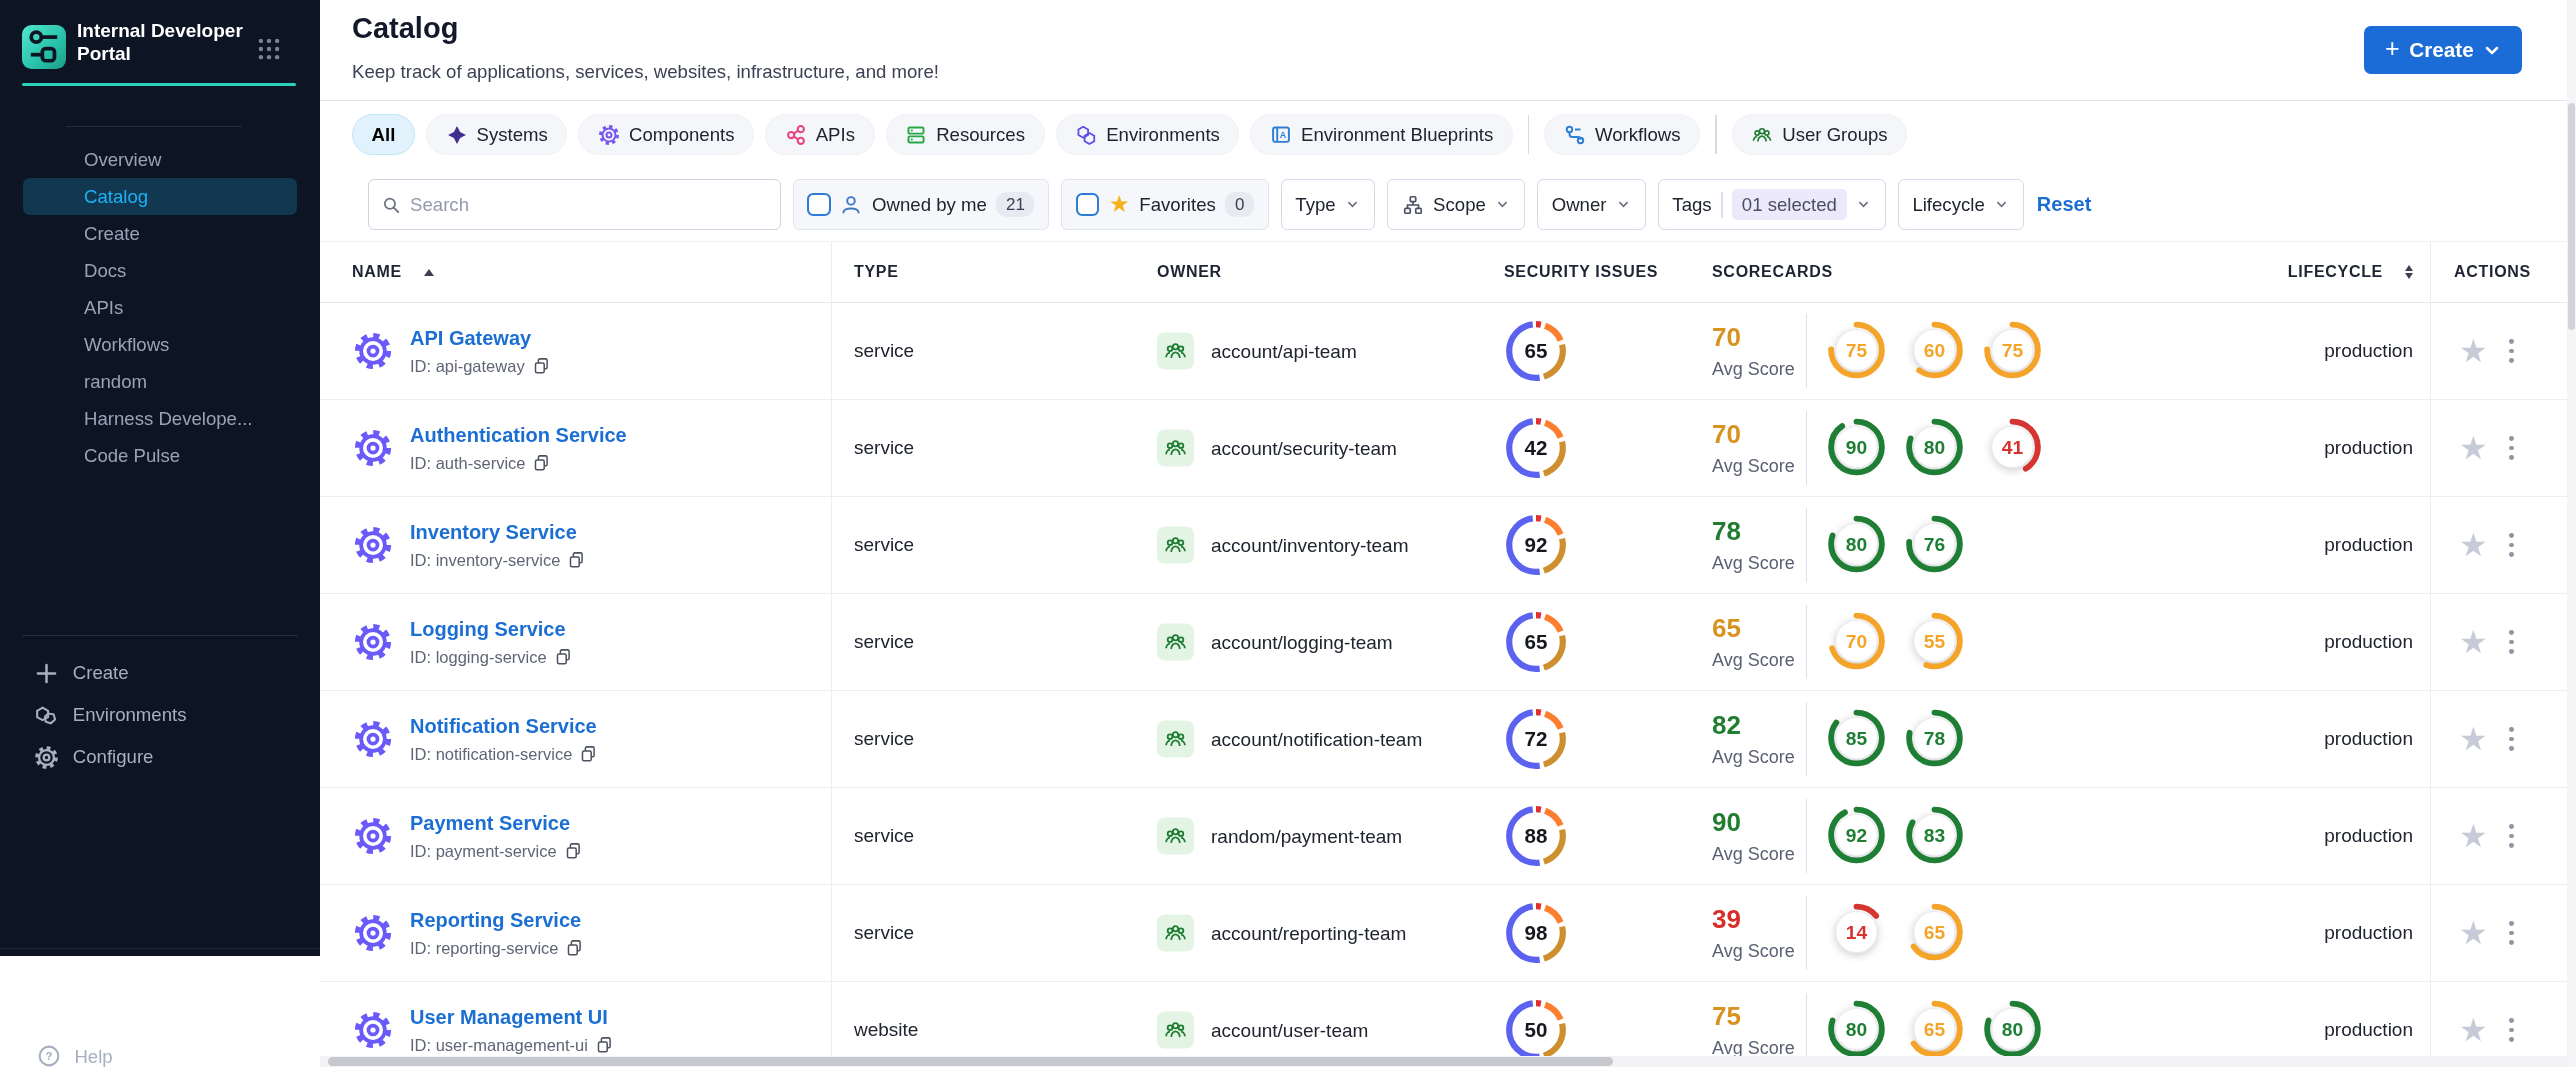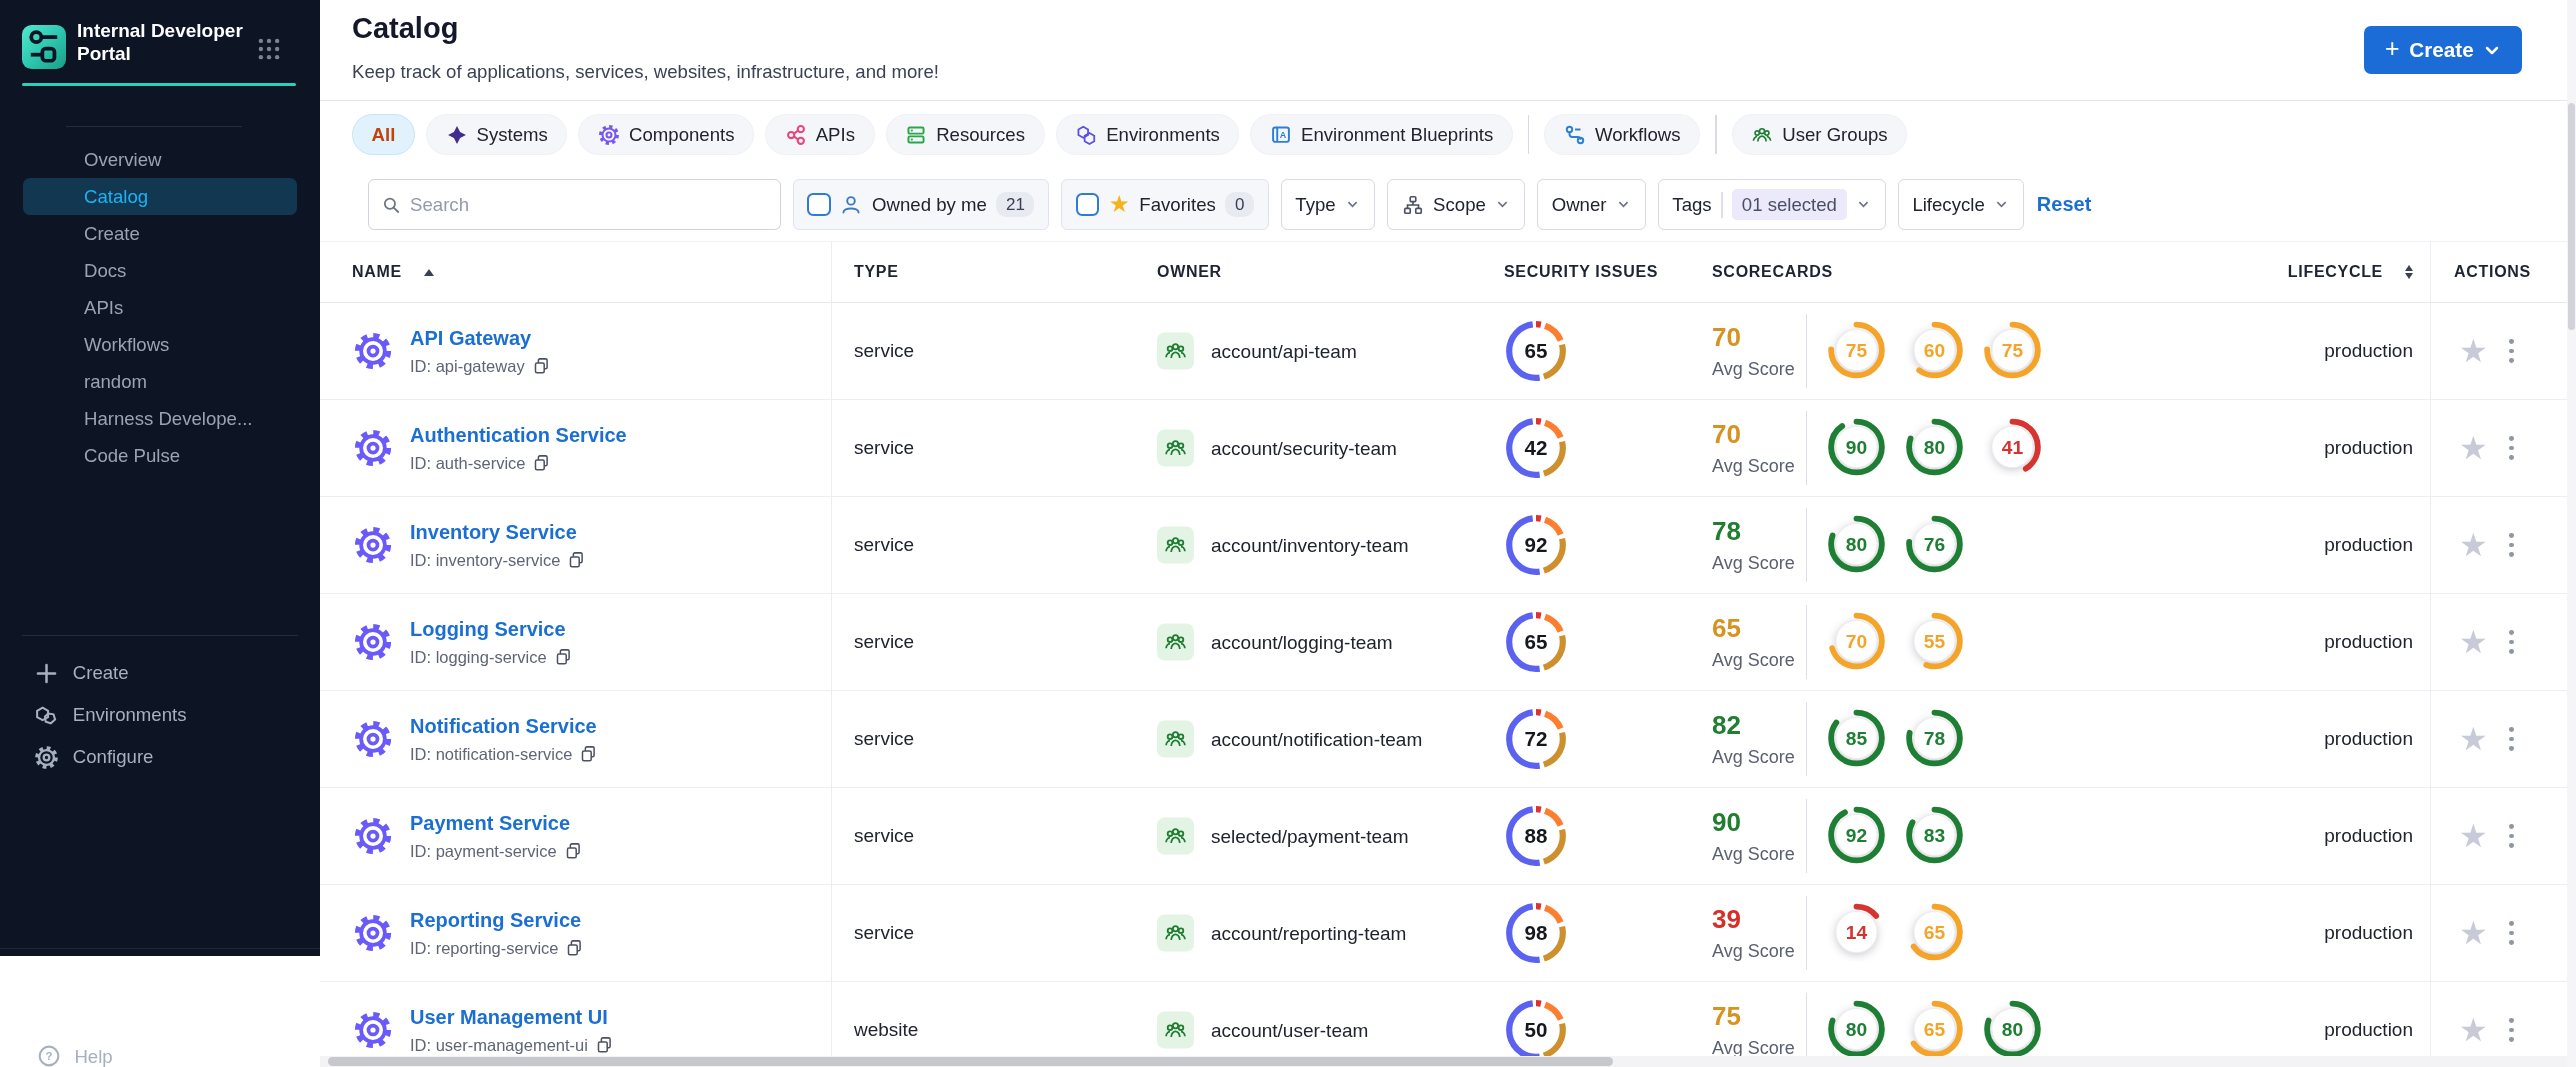--- a/index.html
+++ b/index.html
@@ -36,21 +36,21 @@
   .mheader { position:relative; height:101px; border-bottom:1.4px solid #E4E4EE; }
   .page-title { position:absolute; left:32px; top:12.4px; font-size:29px; font-weight:bold; color:#14182B; }
   .page-sub { position:absolute; left:32px; top:61px; font-size:18.6px; color:#3C4254; }
   .create-btn { position:absolute; right:54px; top:26px; height:48px; padding:0 20.7px; background:#1C6CD7;
     border-radius:6.9px; color:#fff; font-size:20.7px; font-weight:bold; display:flex; align-items:center; gap:9.6px; cursor:pointer; }
   .create-btn .plus { font-size:25px; font-weight:normal; margin-top:-2.1px; }
 
   .tabsrow { height:67px; display:flex; align-items:center; padding-left:32px; gap:11px; }
   .tab { height:41px; padding:0 18.6px; border-radius:20.7px; background:#F5F6FA; display:flex; align-items:center;
     gap:9px; font-size:18.6px; color:#20242F; cursor:pointer; white-space:nowrap; border:0.7px solid #F0F1F6; }
-  .tab.active { background:#E1F2FD; border-color:#C2E6FB; color:#c2410c; font-weight:bold; }
+  .tab.active { background:#E1F2FD; border-color:#C2E6FB; color:#000000; font-weight:bold; }
   .tab .ticon { width:22px; height:22px; }
   .tabdiv { width:1.4px; height:39px; background:#D8DBE6; margin:0 4.1px; }
 
   .filtersrow { height:74px; display:flex; align-items:center; padding-left:32px; gap:11.7px;
     border-bottom:1.4px solid #F0F0F5; }
   .searchbox { width:413px; height:51px; border:1.4px solid #CFD3E0; border-radius:6.2px; display:flex;
     align-items:center; padding:0 12.4px; gap:8.3px; background:#fff;margin-left:16px; }
   .searchbox input { border:none; outline:none; font-size:18.6px; color:#20242F; width:100%;
     font-family:"Liberation Sans","DejaVu Sans",sans-serif; }
   .searchbox input::placeholder { color:#939AAB; }
@@ -786,21 +786,21 @@
       <span class="ownerbox">
                 <svg width="25" height="25" viewBox="0 0 32 32">
                   <g fill="none" stroke="#1F7D33" stroke-width="2.3">
                     <circle cx="9" cy="13" r="3"></circle>
                     <circle cx="23" cy="13" r="3"></circle>
                     <circle cx="16" cy="10.5" r="3.4"></circle>
                     <path d="M4 24 c0-4.3 3.7-6 5-6 M28 24 c0-4.3-3.7-6-5-6 M10.5 25 c0-5.2 3.7-7.3 5.5-7.3 s5.5 2.1 5.5 7.3"></path>
                   </g>
                 </svg>
               </span>
-      <span class="ownertxt">selected/payment-team</span>
+      <span class="ownertxt">random/payment-team</span>
     </div>
     <span class="donut"><svg width="66" height="66" viewBox="0 0 96 96">
                 <g transform="rotate(-90 48 48)">
                   <circle cx="48" cy="48" r="39" fill="none" stroke="#E03030" stroke-width="9" pathLength="100" stroke-dasharray="3 97" stroke-dashoffset="0"></circle>
                   <circle cx="48" cy="48" r="39" fill="none" stroke="#FD7E2E" stroke-width="9" pathLength="100" stroke-dasharray="13 87" stroke-dashoffset="-5.5"></circle>
                   <circle cx="48" cy="48" r="39" fill="none" stroke="#CE8F2F" stroke-width="9" pathLength="100" stroke-dasharray="24 76" stroke-dashoffset="-21"></circle>
                   <circle cx="48" cy="48" r="39" fill="none" stroke="#5A62EF" stroke-width="9" pathLength="100" stroke-dasharray="50 50" stroke-dashoffset="-47.5"></circle>
                 </g>
     <text x="48" y="58" text-anchor="middle" font-size="30" font-weight="600" fill="#15181F">88</text>
               </svg></span>

